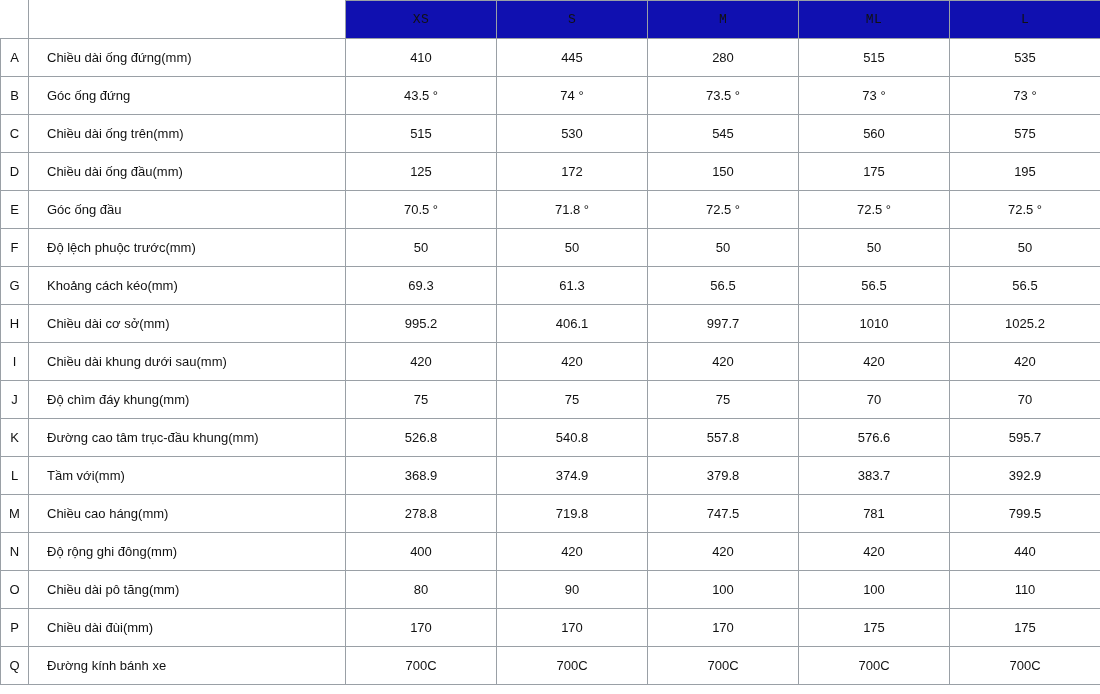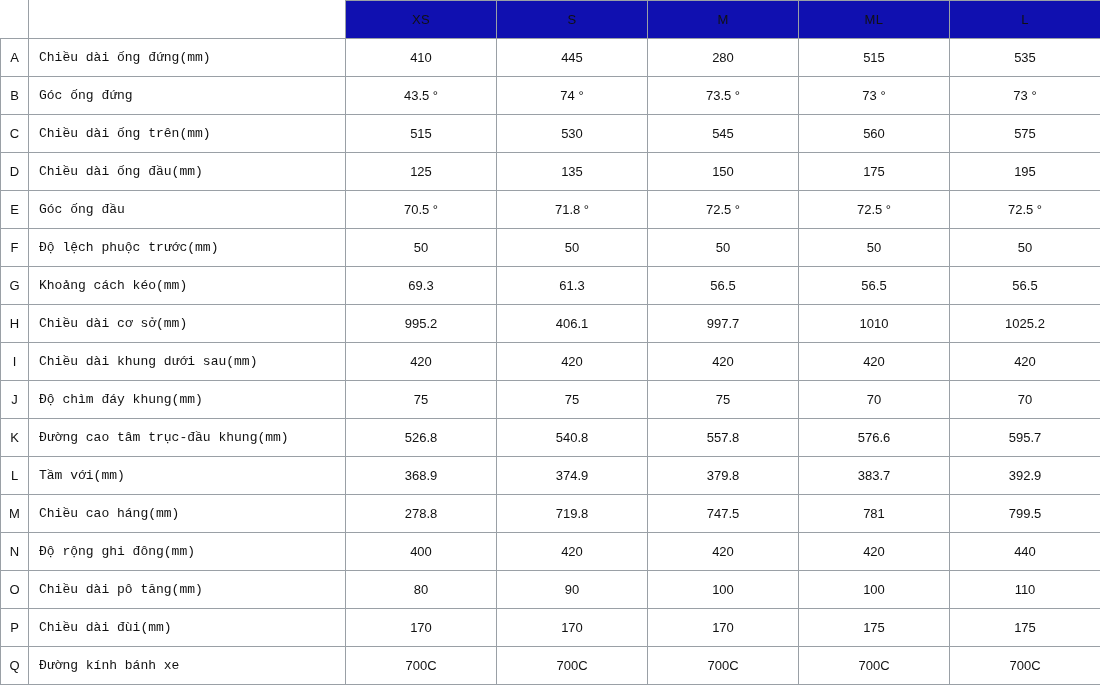--- a/index.html
+++ b/index.html
@@ -33,43 +33,43 @@
   }
   thead th {
     background: #1010b0;
     color: #ffffff;
     font-weight: bold;
     font-size: 13px;
     text-align: center;
     border-color: #1010b0;
     height: 34px;
     letter-spacing: 0.4px;
+    font-family: Liberation Mono, monospace;
   }
   thead th.blank-head {
     background: #ffffff;
     border: 1px solid #9aa0a6;
     border-top-color: #ffffff;
     border-left-color: #ffffff;
   }
   thead th.blank-head.first {
     border-right-color: #9aa0a6;
   }
   td.letter {
     text-align: center;
     font-size: 13px;
     color: #111111;
   }
   td.label {
     text-align: left;
-    padding-left: 10px;
+    padding-left: 18px;
     font-size: 13px;
     white-space: nowrap;
     overflow: hidden;
     text-overflow: ellipsis;
-    font-family: Liberation Mono, monospace;
   }
   td.val {
     text-align: center;
     font-size: 13px;
   }
 </style>
 </head>
 <body>
 
 <table class="geo-table">
@@ -118,21 +118,21 @@
         <td class="val">515</td>
         <td class="val">530</td>
         <td class="val">545</td>
         <td class="val">560</td>
         <td class="val">575</td>
       </tr>
       <tr>
         <td class="letter">D</td>
         <td class="label">Chiều dài ống đầu(mm)</td>
         <td class="val">125</td>
-        <td class="val">135</td>
+        <td class="val">172</td>
         <td class="val">150</td>
         <td class="val">175</td>
         <td class="val">195</td>
       </tr>
       <tr>
         <td class="letter">E</td>
         <td class="label">Góc ống đầu</td>
         <td class="val">70.5 °</td>
         <td class="val">71.8 °</td>
         <td class="val">72.5 °</td>

